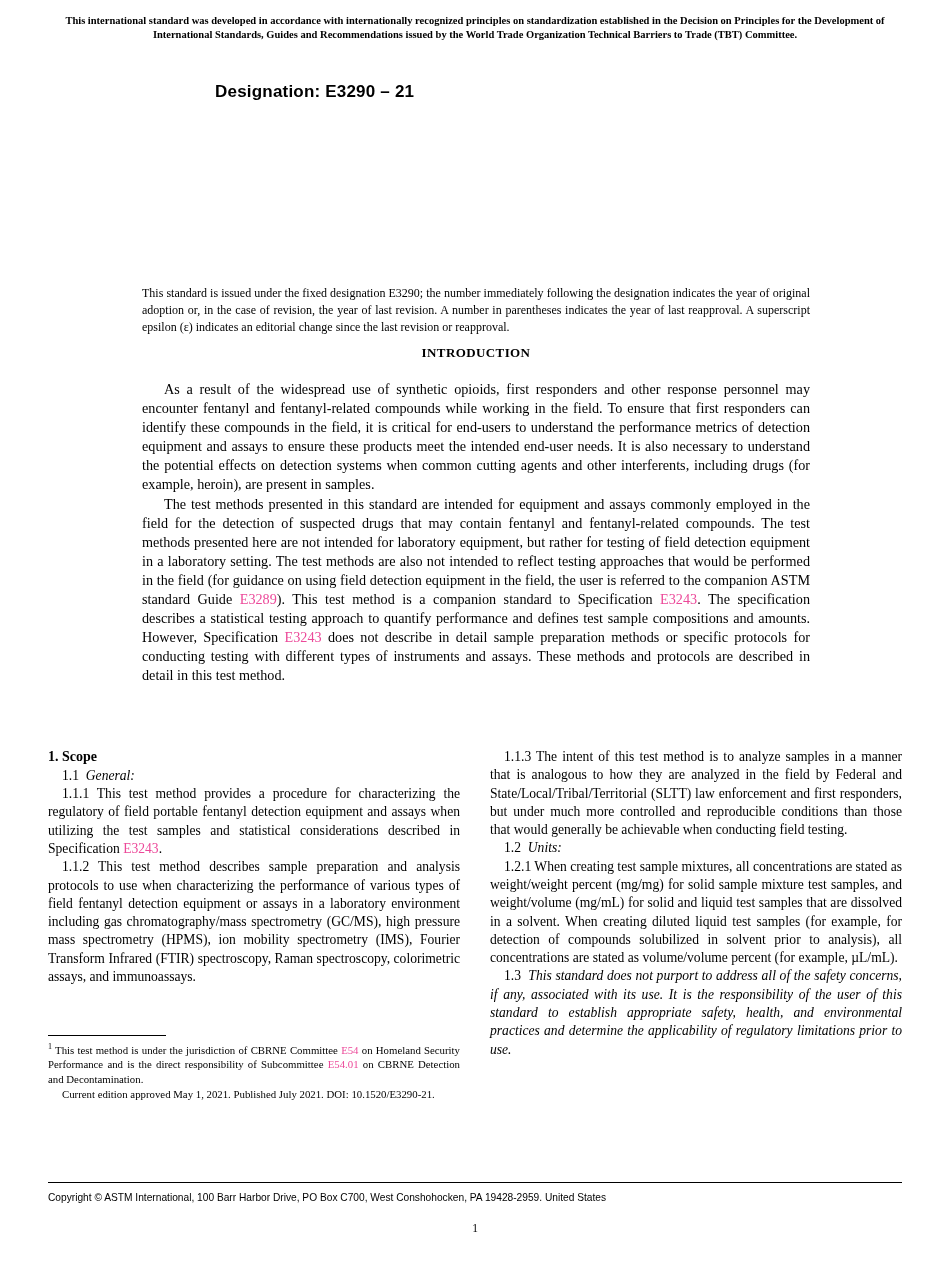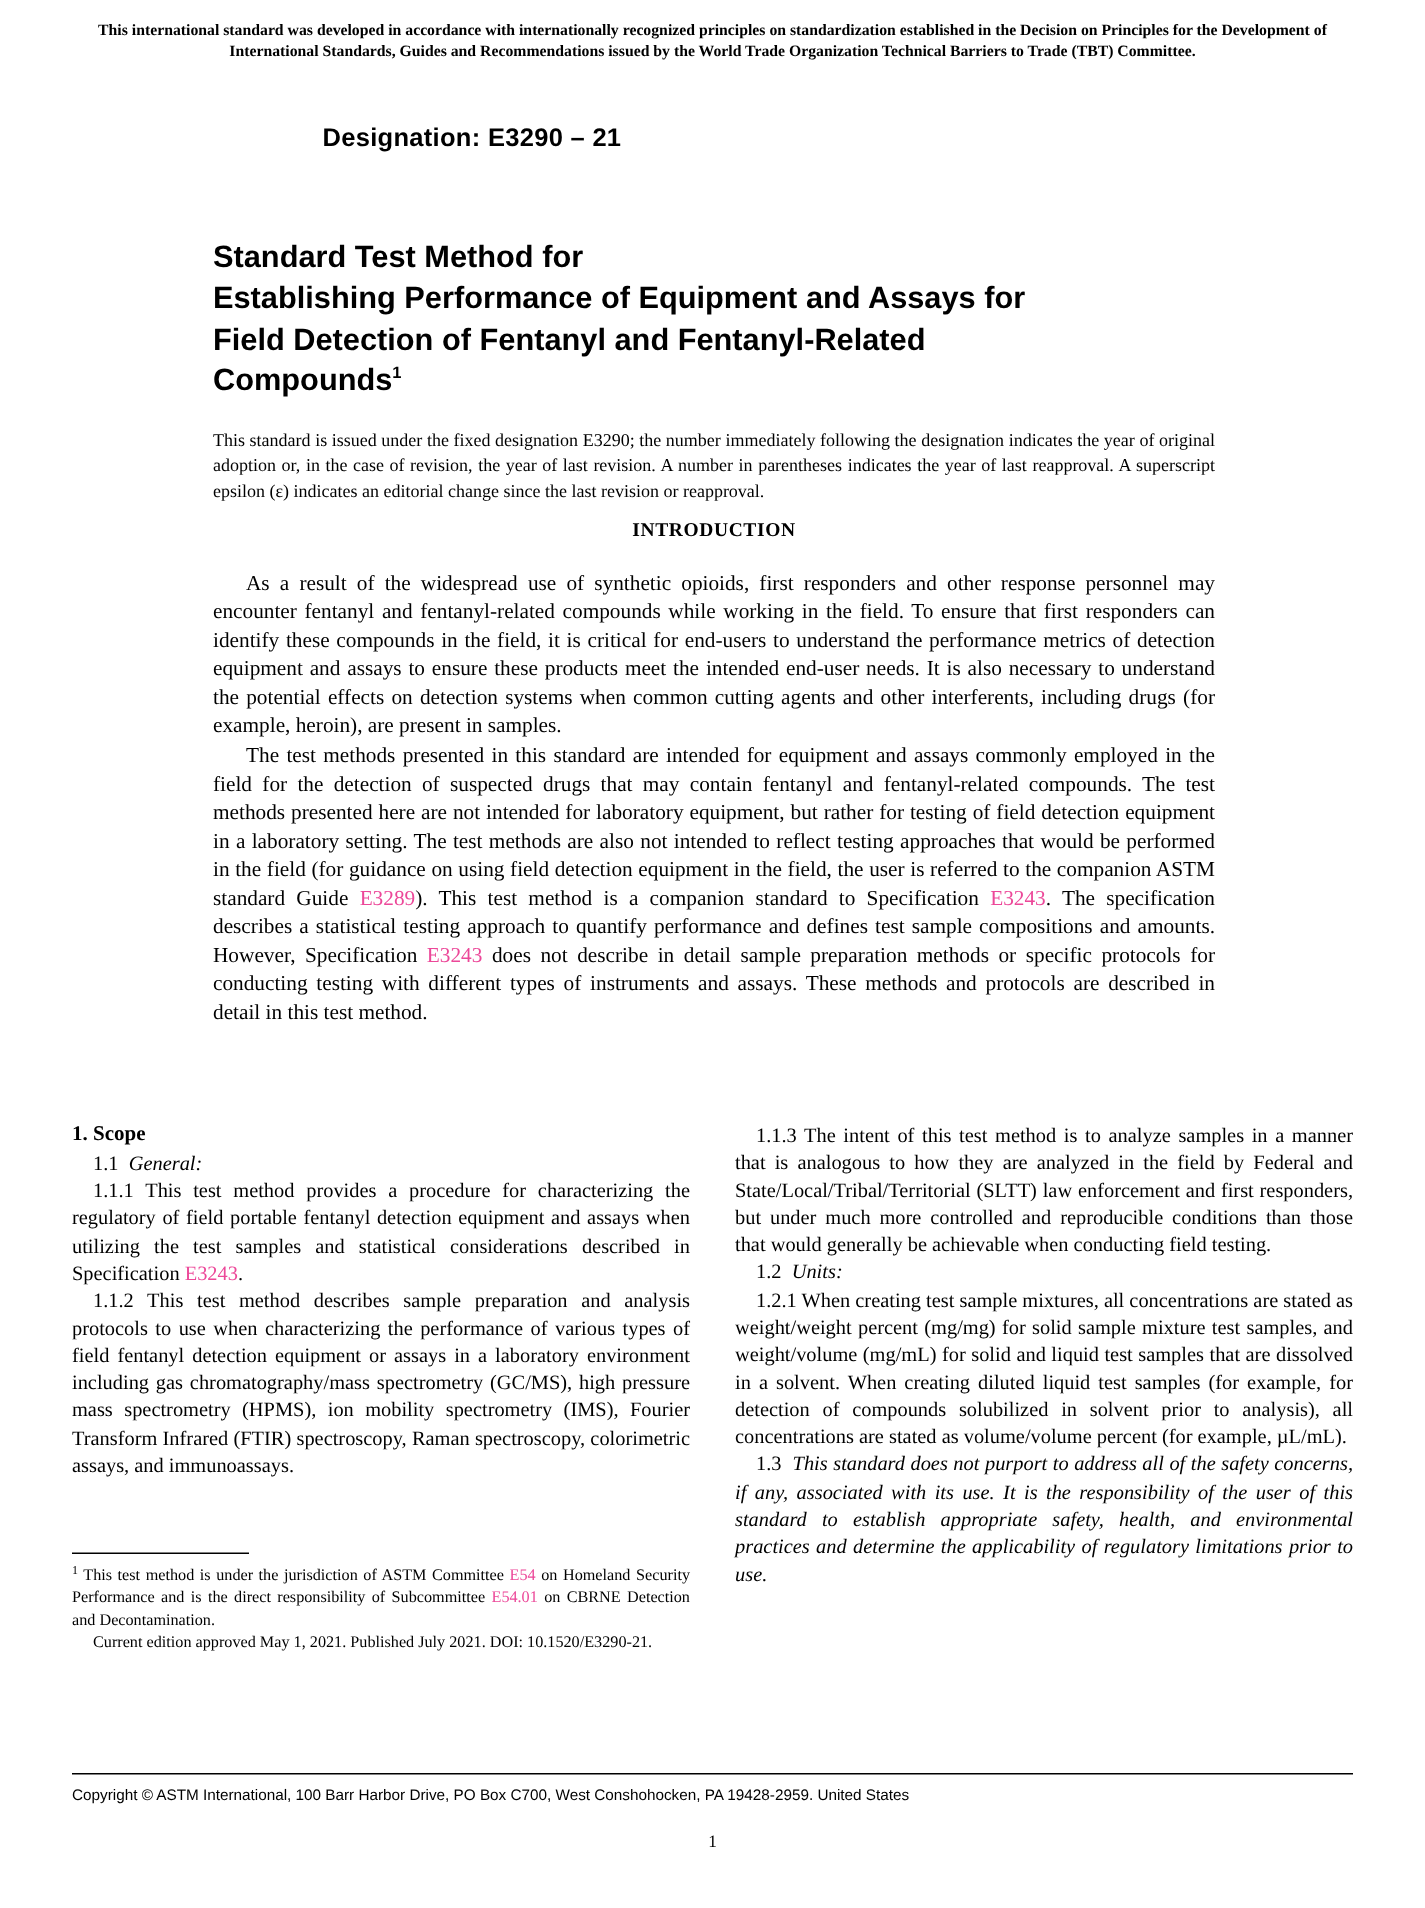--- a/index.html
+++ b/index.html
@@ -203,28 +203,20 @@
 <body>
 
 <div class="page">
 
   <div class="top-banner">This international standard was developed in accordance with internationally recognized principles on standardization established in the Decision on Principles for the Development of International Standards, Guides and Recommendations issued by the World Trade Organization Technical Barriers to Trade (TBT) Committee.</div>
 
   <div class="header-row">
     <div class="designation">Designation: E3290 – 21</div>
   </div>
 
-  <div class="title-block">
-    <div>Standard Test Method for</div>
-    <div>Establishing Performance of Equipment and Assays for</div>
-    <div>Field Detection of Fentanyl and Fentanyl-Related</div>
-    <div>
-      <span>Compounds</span><sup>1</sup>
-    </div>
-  </div>
 
   <div class="issue-note">This standard is issued under the fixed designation E3290; the number immediately following the designation indicates the year of original adoption or, in the case of revision, the year of last revision. A number in parentheses indicates the year of last reapproval. A superscript epsilon (ε) indicates an editorial change since the last revision or reapproval.</div>
 
   <div class="intro-head">INTRODUCTION</div>
   <div class="intro-body">
     <p>As a result of the widespread use of synthetic opioids, first responders and other response personnel may encounter fentanyl and fentanyl-related compounds while working in the field. To ensure that first responders can identify these compounds in the field, it is critical for end-users to understand the performance metrics of detection equipment and assays to ensure these products meet the intended end-user needs. It is also necessary to understand the potential effects on detection systems when common cutting agents and other interferents, including drugs (for example, heroin), are present in samples.</p>
     <p><span>The test methods presented in this standard are intended for equipment and assays commonly employed in the field for the detection of suspected drugs that may contain fentanyl and fentanyl-related compounds. The test methods presented here are not intended for laboratory equipment, but rather for testing of field detection equipment in a laboratory setting. The test methods are also not intended to reflect testing approaches that would be performed in the field (for guidance on using field detection equipment in the field, the user is referred to the companion ASTM standard Guide </span><span class="ref">E3289</span><span>). This test method is a companion standard to Specification </span><span class="ref">E3243</span><span>. The specification describes a statistical testing approach to quantify performance and defines test sample compositions and amounts. However, Specification </span><span class="ref">E3243</span><span> does not describe in detail sample preparation methods or specific protocols for conducting testing with different types of instruments and assays. These methods and protocols are described in detail in this test method.</span></p>
   </div>
 
   <div class="cols">
@@ -239,21 +231,21 @@
     <div class="col col-right">
       <p class="para">1.1.3  The intent of this test method is to analyze samples in a manner that is analogous to how they are analyzed in the field by Federal and State/Local/Tribal/Territorial (SLTT) law enforcement and first responders, but under much more controlled and reproducible conditions than those that would generally be achievable when conducting field testing.</p>
       <p class="para para-italic-lead"><span>1.2</span>&nbsp;&nbsp;<i>Units:</i></p>
       <p class="para">1.2.1  When creating test sample mixtures, all concentrations are stated as weight/weight percent (mg/mg) for solid sample mixture test samples, and weight/volume (mg/mL) for solid and liquid test samples that are dissolved in a solvent. When creating diluted liquid test samples (for example, for detection of compounds solubilized in solvent prior to analysis), all concentrations are stated as volume/volume percent (for example, µL/mL).</p>
       <p class="para"><span>1.3</span>&nbsp;&nbsp;<i class="italic">This standard does not purport to address all of the safety concerns, if any, associated with its use. It is the responsibility of the user of this standard to establish appropriate safety, health, and environmental practices and determine the applicability of regulatory limitations prior to use.</i></p>
     </div>
   </div>
 
   <div class="footnote">
     <div class="footnote-rule"></div>
-    <p><sup>1</sup><span> This test method is under the jurisdiction of ASTM Committee </span><span class="ref">E54</span><span> on Homeland Security Performance and is the direct responsibility of Subcommittee </span><span class="ref">E54.01</span><span> on CBRNE Detection and Decontamination.</span></p>
+    <p><sup>1</sup><span> This test method is under the jurisdiction of CBRNE Committee </span><span class="ref">E54</span><span> on Homeland Security Performance and is the direct responsibility of Subcommittee </span><span class="ref">E54.01</span><span> on CBRNE Detection and Decontamination.</span></p>
     <p class="indent">Current edition approved May 1, 2021. Published July 2021. DOI: 10.1520/E3290-21.</p>
   </div>
 
   <div class="bottom-rule"></div>
   <div class="copyright">Copyright © ASTM International, 100 Barr Harbor Drive, PO Box C700, West Conshohocken, PA 19428-2959. United States</div>
   <div class="page-number">1</div>
 
 </div>
 
 </body></html>

